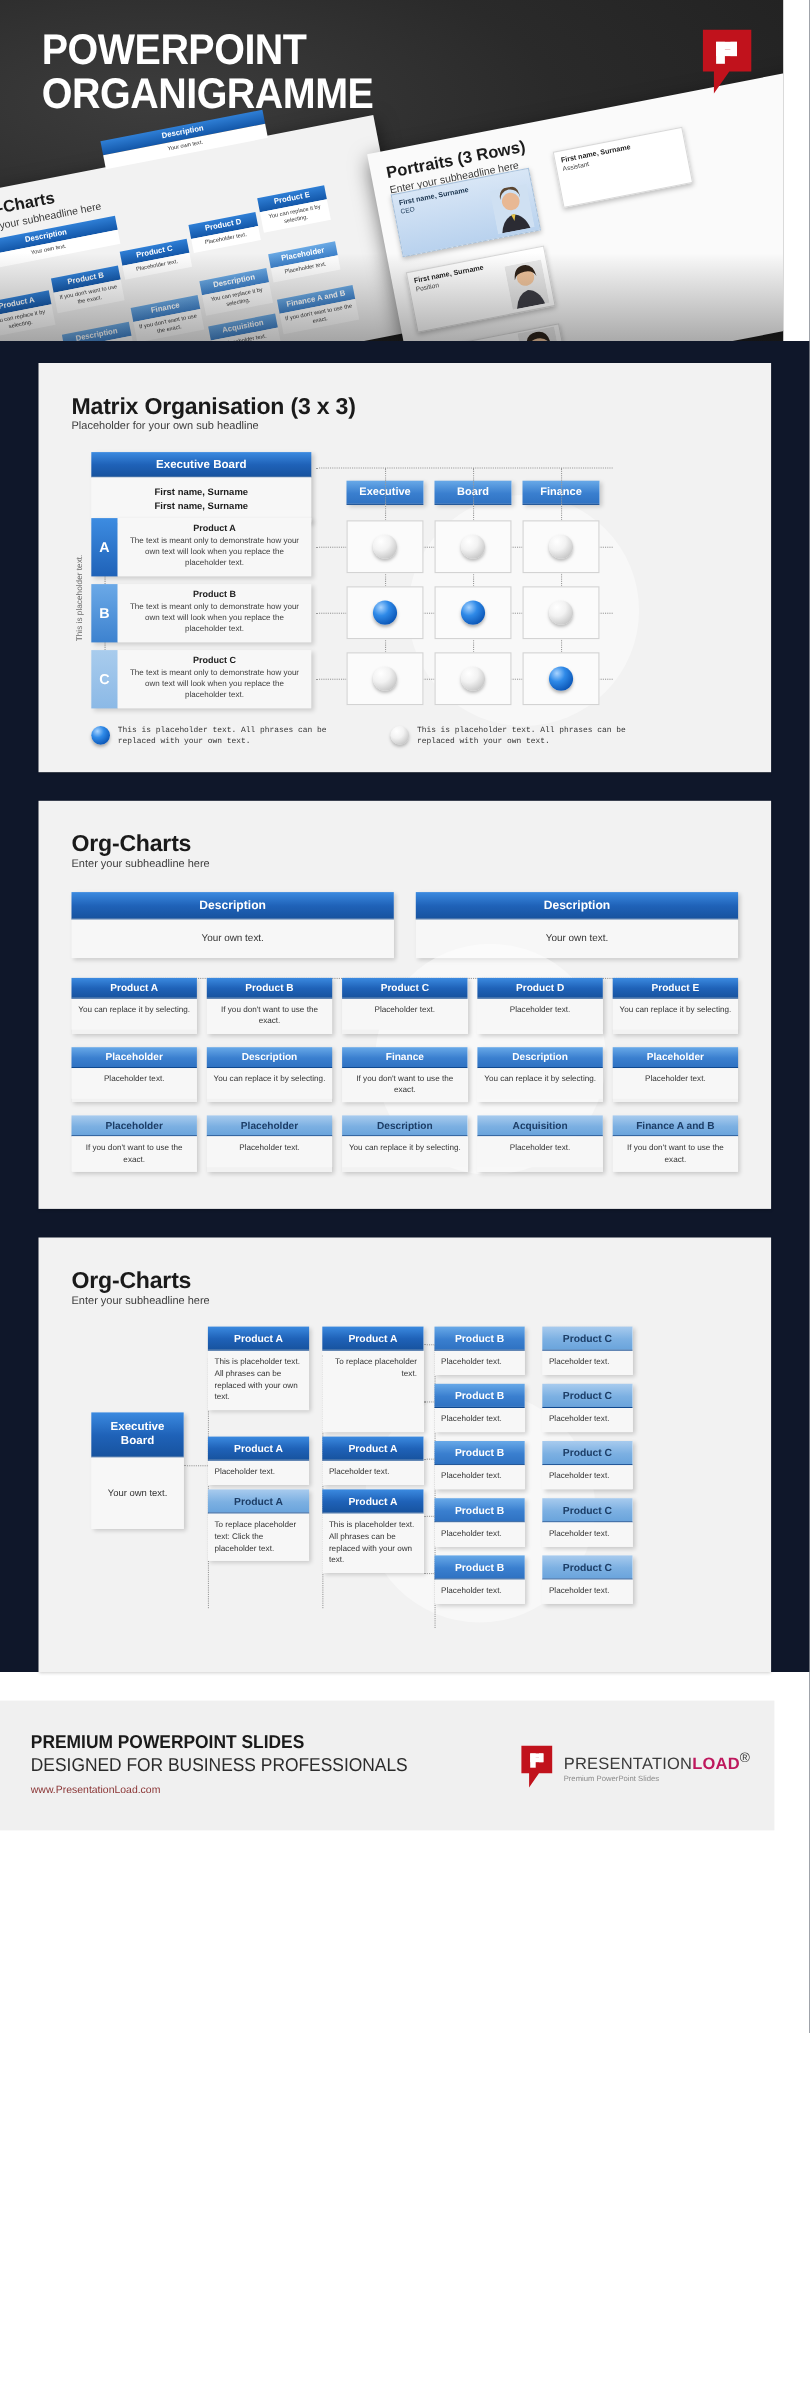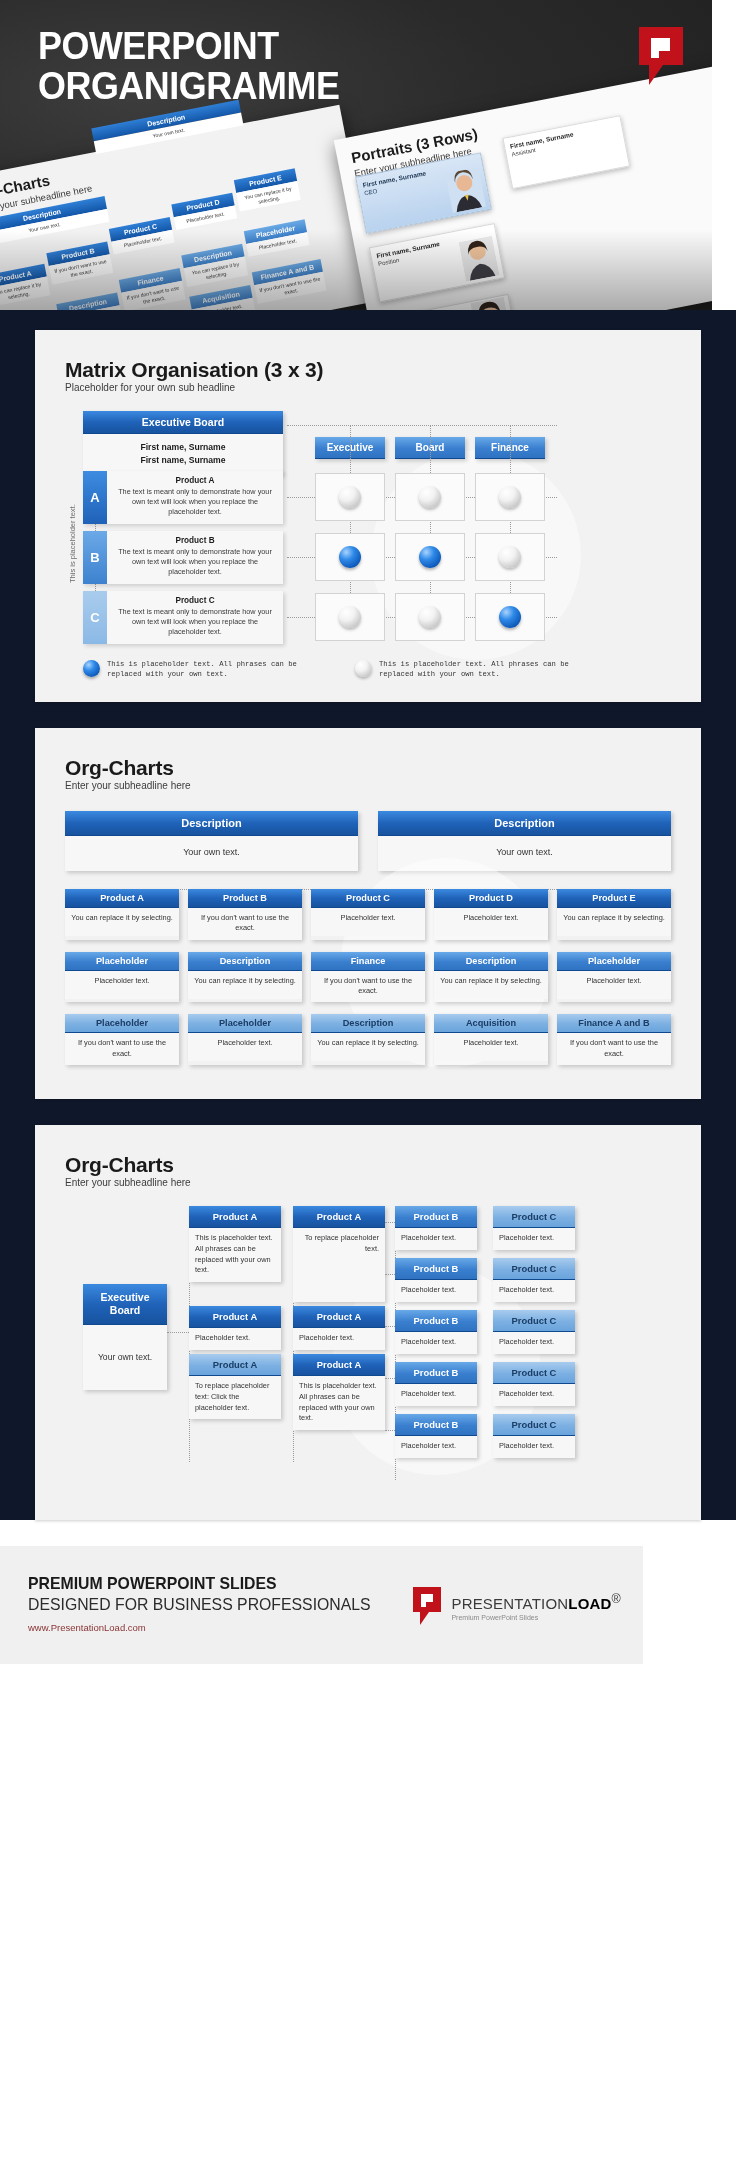--- a/index.html
+++ b/index.html
@@ -171,27 +171,27 @@
   .t-box { position: absolute; }
   .t-box .box-hd { font-size: 9.4px; padding: 5px 3px; }
   .t-box .box-bd { font-size: 7.4px; line-height: 1.45; text-align: left; padding: 5px 6px 6px 6px; }
   .t-box .box-bd p + p { margin-top: 0; }
   .t-exec .box-hd { font-size: 10.5px; padding: 7px 3px; line-height:1.25; }
   .t-exec .box-bd { text-align: center; font-size: 8.6px; padding: 26px 6px; }
   .t-line { position: absolute; border-left: 1px dotted #9a9a9a; }
   .t-lineh { position: absolute; border-top: 1px dotted #9a9a9a; }
 
   
-  .footer { width: 643px; height: 118px; background: #f0f0f0; position: relative; }
+  .footer { width: 704px; height: 118px; background: #f0f0f0; position: relative; }
   .ft-l1 { position: absolute; left: 28px; top: 28px; font-size: 17px; font-weight: bold; color: #1a1a1a; transform: scaleX(0.93); transform-origin: left;}
   .ft-l2 { position: absolute; left: 28px; top: 49px; font-size: 17px; color: #2b2b2b; transform: scaleX(0.93); transform-origin: left;}
   .ft-url { position: absolute; left: 28px; top: 76px; font-size: 9.5px; color: #8a3434; }
   .ft-logo { position: absolute; right: 22px; top: 40px; display: flex; align-items: center; gap: 9px; }
   .ft-logo-tx .n1 { font-size: 15px; color: #3a3a3a; letter-spacing: .2px; }
-  .ft-logo-tx .n1 b { color: #000000; }
+  .ft-logo-tx .n1 b { color: #be185d; }
   .ft-logo-tx .n2 { font-size: 7px; color: #8a8a8a; margin-top: 2px;}
 </style>
 </head>
 <body>
 
 <div class="hero">
 
   <div class="hero-title">
     <span>POWERPOINT</span>
     <span>ORGANIGRAMME</span>

